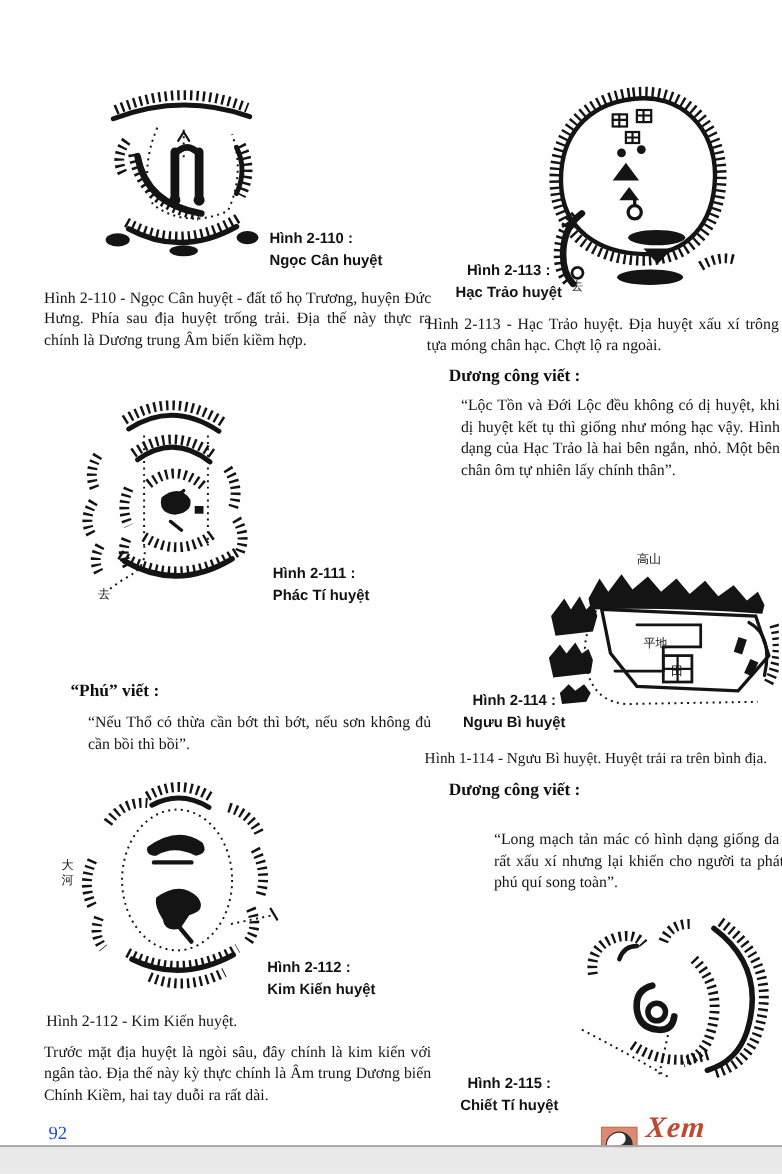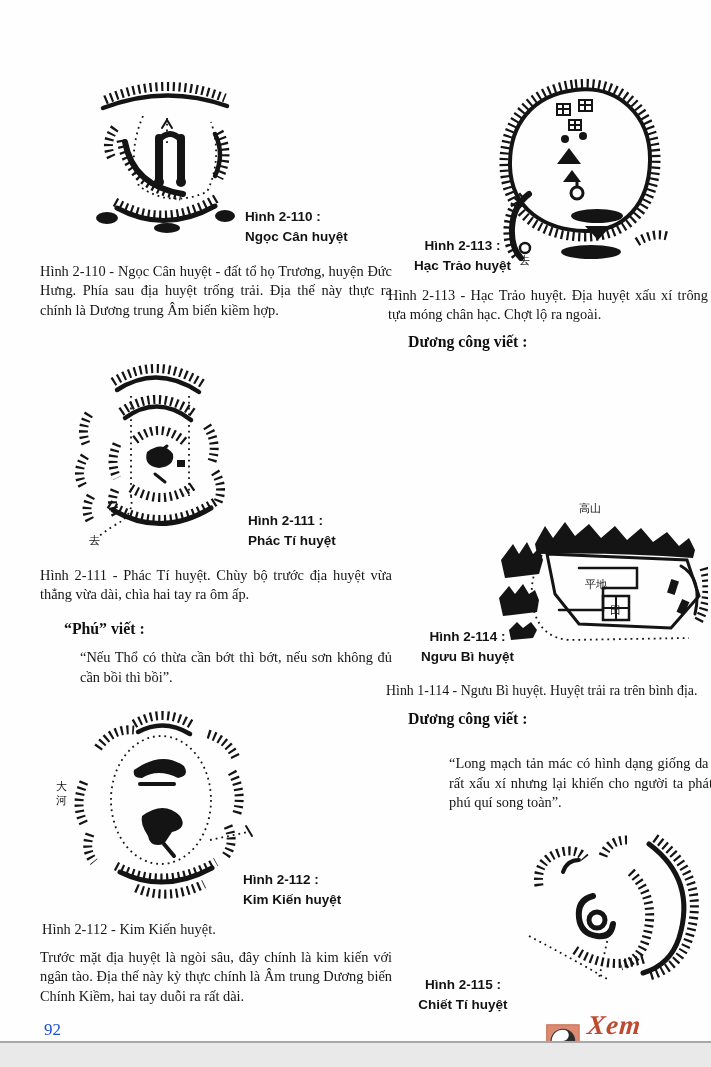--- a/index.html
+++ b/index.html
@@ -80,20 +80,21 @@
     <path class="bk" d="M112,150 h26 l-13,14 z"></path>
     <ellipse class="bk" cx="118" cy="176" rx="30" ry="7"></ellipse>
     <path class="sr" d="M164,166 q16,-10 30,-6"></path>
   </svg>
   <div class="abs cap center" style="left:400px;top:236px;width:125px;">
     <div>Hình 2-113 :</div>
     <div>Hạc Trảo huyệt</div>
   </div>
   <p class="abs body-text" style="left:388px;top:286px;width:320px;margin:0;">Hình 2-113 - Hạc Trảo huyệt. Địa huyệt xấu xí trông tựa móng chân hạc. Chợt lộ ra ngoài.</p>
   <div class="abs heading" style="left:408px;top:333px;">Dương công viết :</div>
+  <p class="abs quote" style="left:419px;top:360px;width:290px;margin:0;">“Lộc Tồn và Đới Lộc đều không có dị huyệt, khi dị huyệt kết tụ thì giống như móng hạc vậy. Hình dạng của Hạc Trảo là hai bên ngắn, nhỏ. Một bên chân ôm tự nhiên lấy chính thân”.</p>
 
   <svg class="abs" style="left:55px;top:348px;" width="200" height="200" viewBox="0 0 200 200">
     <path class="sr" d="M58,34 Q102,6 148,36"></path>
       <path class="sk" d="M62,42 Q102,16 144,44"></path>
     <path class="sr" d="M66,64 Q103,38 140,66"></path>
       <path class="sk" d="M70,70 Q103,46 136,72"></path>
     <path class="sr" d="M80,92 Q105,72 130,94"></path>
     <path class="sr" d="M34,66 q-10,16 -2,32"></path>
     <path class="sr" d="M30,108 q-10,16 -2,30"></path>
     <path class="sr" d="M36,148 q-8,14 0,26"></path>
@@ -108,21 +109,20 @@
     <path class="sk" style="stroke-width:5" d="M58,162 Q106,190 156,160"></path>
     <path class="sr" d="M76,140 Q108,160 138,138"></path>
     <path class="dt" d="M76,48 V148 M134,48 V148"></path>
     <path class="dt" d="M76,148 Q80,168 58,178 L44,188"></path>
     <text class="cjk" x="34" y="196">去</text>
   </svg>
   <div class="abs cap" style="left:248px;top:511px;">
     <div>Hình 2-111 :</div>
     <div>Phác Tí huyệt</div>
   </div>
-  <p class="abs body-text" style="left:40px;top:566px;width:352px;margin:0;">Hình 2-111 - Phác Tí huyệt. Chùy bộ trước địa huyệt vừa thẳng vừa dài, chìa hai tay ra ôm ấp.</p>
   <div class="abs heading" style="left:64px;top:620px;">“Phú” viết :</div>
   <p class="abs quote" style="left:80px;top:648px;width:312px;margin:0;">“Nếu Thổ có thừa cần bớt thì bớt, nếu sơn không đủ cần bồi thì bồi”.</p>
 
   <svg class="abs" style="left:483px;top:496px;" width="225" height="150" viewBox="0 0 225 150">
     <text class="cjk" x="96" y="16">高山</text>
     <path class="bk" d="M52,48 L62,30 70,42 82,26 92,40 106,28 118,42 132,30 144,44 158,32 170,46 184,36 196,50 206,42 212,54 L210,62 Q130,56 54,58 Z"></path>
     <path class="sk" style="stroke-width:3" d="M64,58 L204,64 216,100 188,132 96,128 72,98 Z"></path>
     <path class="sk" style="stroke-width:2.5" d="M96,72 h58 v20 h-34 v22 h-44"></path>
     <rect class="sk" style="stroke-width:2.5" x="120" y="100" width="26" height="24" fill="none"></rect>
     <path class="sk" style="stroke-width:2" d="M120,112 h26 M133,100 v24"></path>

